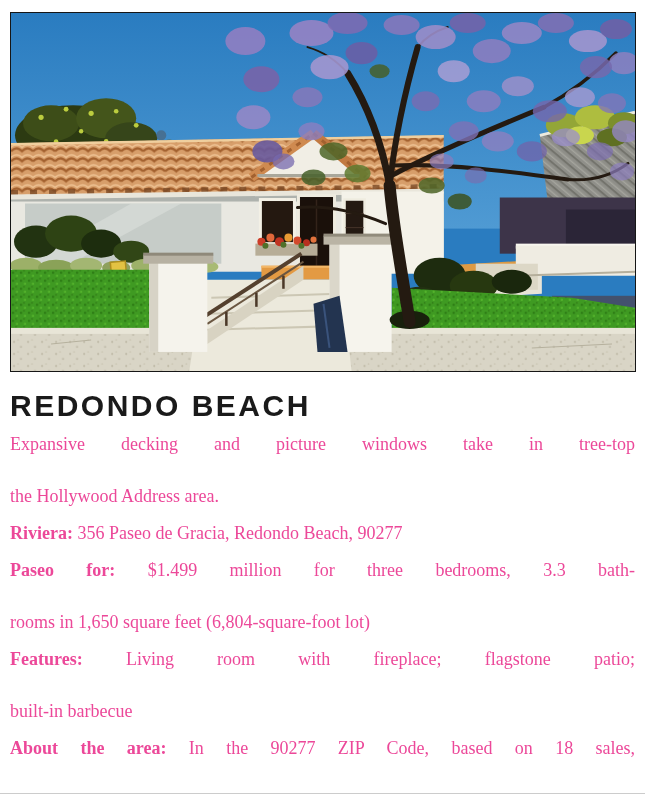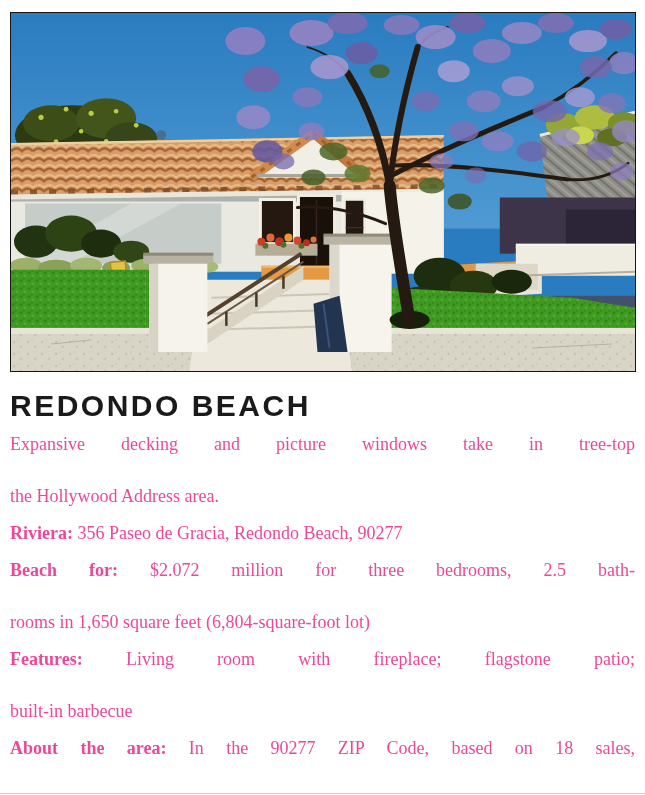--- a/index.html
+++ b/index.html
@@ -269,21 +269,21 @@
     <h1 class="head">REDONDO BEACH</h1>
     <div id="paragraphs">
         <div class="para">
           <div class="line j"><span>Expansive decking and picture windows take in tree-top</span></div>
           <div class="line"><span>the Hollywood Address area.</span></div>
         </div>
         <div class="para">
           <div class="line"><span class="b">Riviera: </span><span>356 Paseo de Gracia, Redondo Beach, 90277</span></div>
         </div>
         <div class="para">
-          <div class="line j"><span class="b">Beach for: </span><span>$2.072 million for three bedrooms, 2.5 bath-</span></div>
+          <div class="line j"><span class="b">Paseo for: </span><span>$1.499 million for three bedrooms, 3.3 bath-</span></div>
           <div class="line"><span>rooms in 1,650 square feet (6,804-square-foot lot)</span></div>
         </div>
         <div class="para">
           <div class="line j"><span class="b">Features: </span><span>Living room with fireplace; flagstone patio;</span></div>
           <div class="line"><span>built-in barbecue</span></div>
         </div>
         <div class="para">
           <div class="line j"><span class="b">About the area: </span><span>In the 90277 ZIP Code, based on 18 sales,</span></div>
         </div>
       </div>

